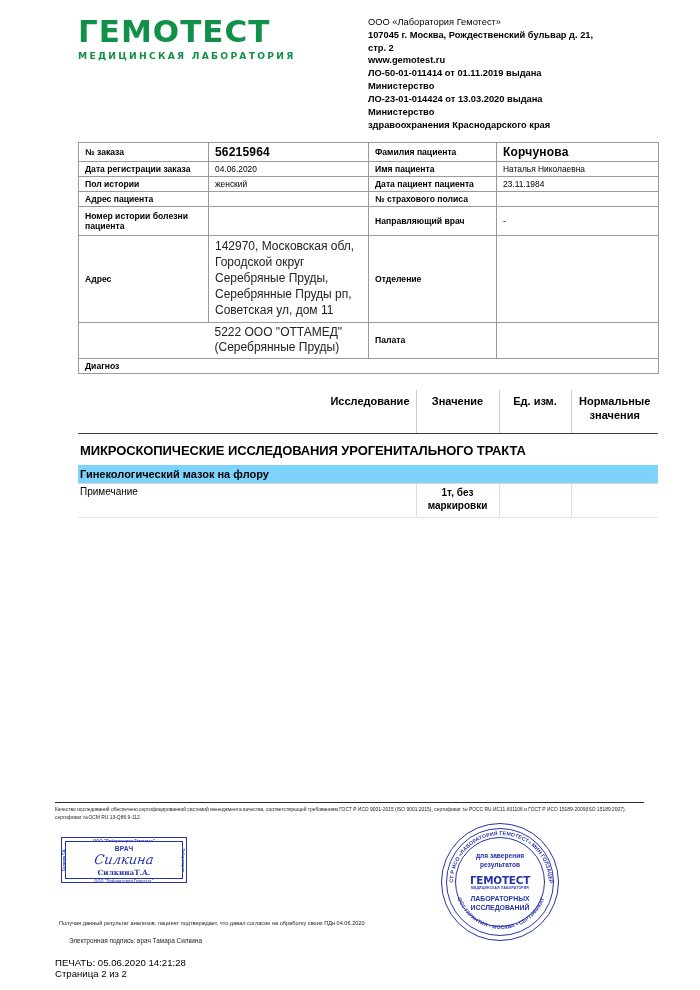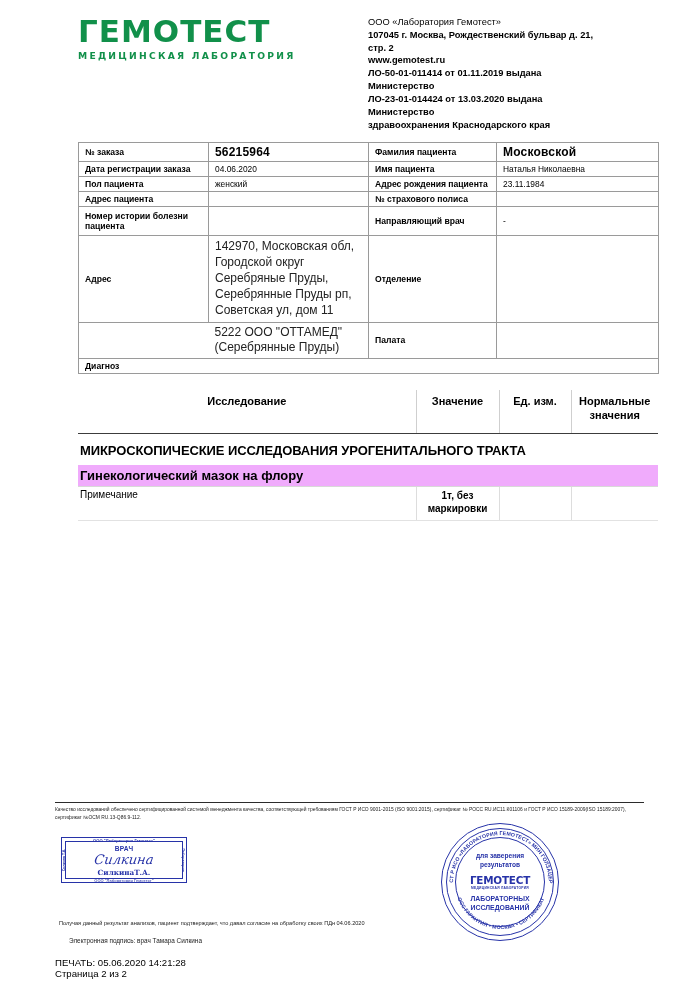--- a/index.html
+++ b/index.html
@@ -77,38 +77,38 @@
   }
   .results th {
     font-size: 11px;
     font-weight: bold;
     padding: 5px 6px 10px 6px;
     border-bottom: 1.1px solid #3c3c3c;
     vertical-align: top;
     text-align: center;
     line-height: 1.25;
   }
-  .results th.c-issl { border-right: 0.8px solid #cfcfcf; }
+  .results th.c-issl { border-right: 0.8px solid #cfcfcf; text-align: right; }
   .results th.c-zn   { border-right: 0.8px solid #cfcfcf; }
   .results th.c-ed   { border-right: 0.8px solid #cfcfcf; text-align: center; }
   .results td {
     font-size: 10px;
     padding: 3px 6px;
     vertical-align: top;
   }
   .section-title td {
     font-size: 13px;
     font-weight: bold;
     padding: 9px 0 7px 2px;
     letter-spacing: -0.1px;
   }
   .group-row td {
-    background: #f0abfc;
-    font-weight: bold;
-    font-size: 13px;
+    background: #7dd3fc;
+    font-weight: bold;
+    font-size: 11px;
     padding: 3px 6px 3px 2px;
     border-bottom: 0.8px solid #d8d8d8;
   }
   .data-row td {
     border-bottom: 0.8px solid #e2e2e2;
     padding-top: 2px;
     padding-bottom: 5px;
   }
   .data-row td.name { padding-left: 2px; }
   .data-row td.value {
@@ -274,32 +274,32 @@
       <col style="width:130px">
         <col style="width:160px">
       <col style="width:128px">
         <col style="width:162px">
     </colgroup>
     <tbody>
       <tr>
         <td class="lbl">№ заказа</td>
         <td class="big-val">56215964</td>
         <td class="lbl">Фамилия пациента</td>
-        <td class="big-val">Московской</td>
+        <td class="big-val">Корчунова</td>
       </tr>
       <tr>
         <td class="lbl">Дата регистрации заказа</td>
         <td class="val">04.06.2020</td>
         <td class="lbl">Имя пациента</td>
         <td class="val">Наталья Николаевна</td>
       </tr>
       <tr>
-        <td class="lbl">Пол пациента</td>
+        <td class="lbl">Пол истории</td>
         <td class="val">женский</td>
-        <td class="lbl">Адрес рождения пациента</td>
+        <td class="lbl">Дата пациент пациента</td>
         <td class="val">23.11.1984</td>
       </tr>
       <tr>
         <td class="lbl">Адрес пациента</td>
         <td class="val"></td>
         <td class="lbl">№ страхового полиса</td>
         <td class="val"></td>
       </tr>
       <tr>
         <td class="lbl" style="padding-top:4px;padding-bottom:4px;">

